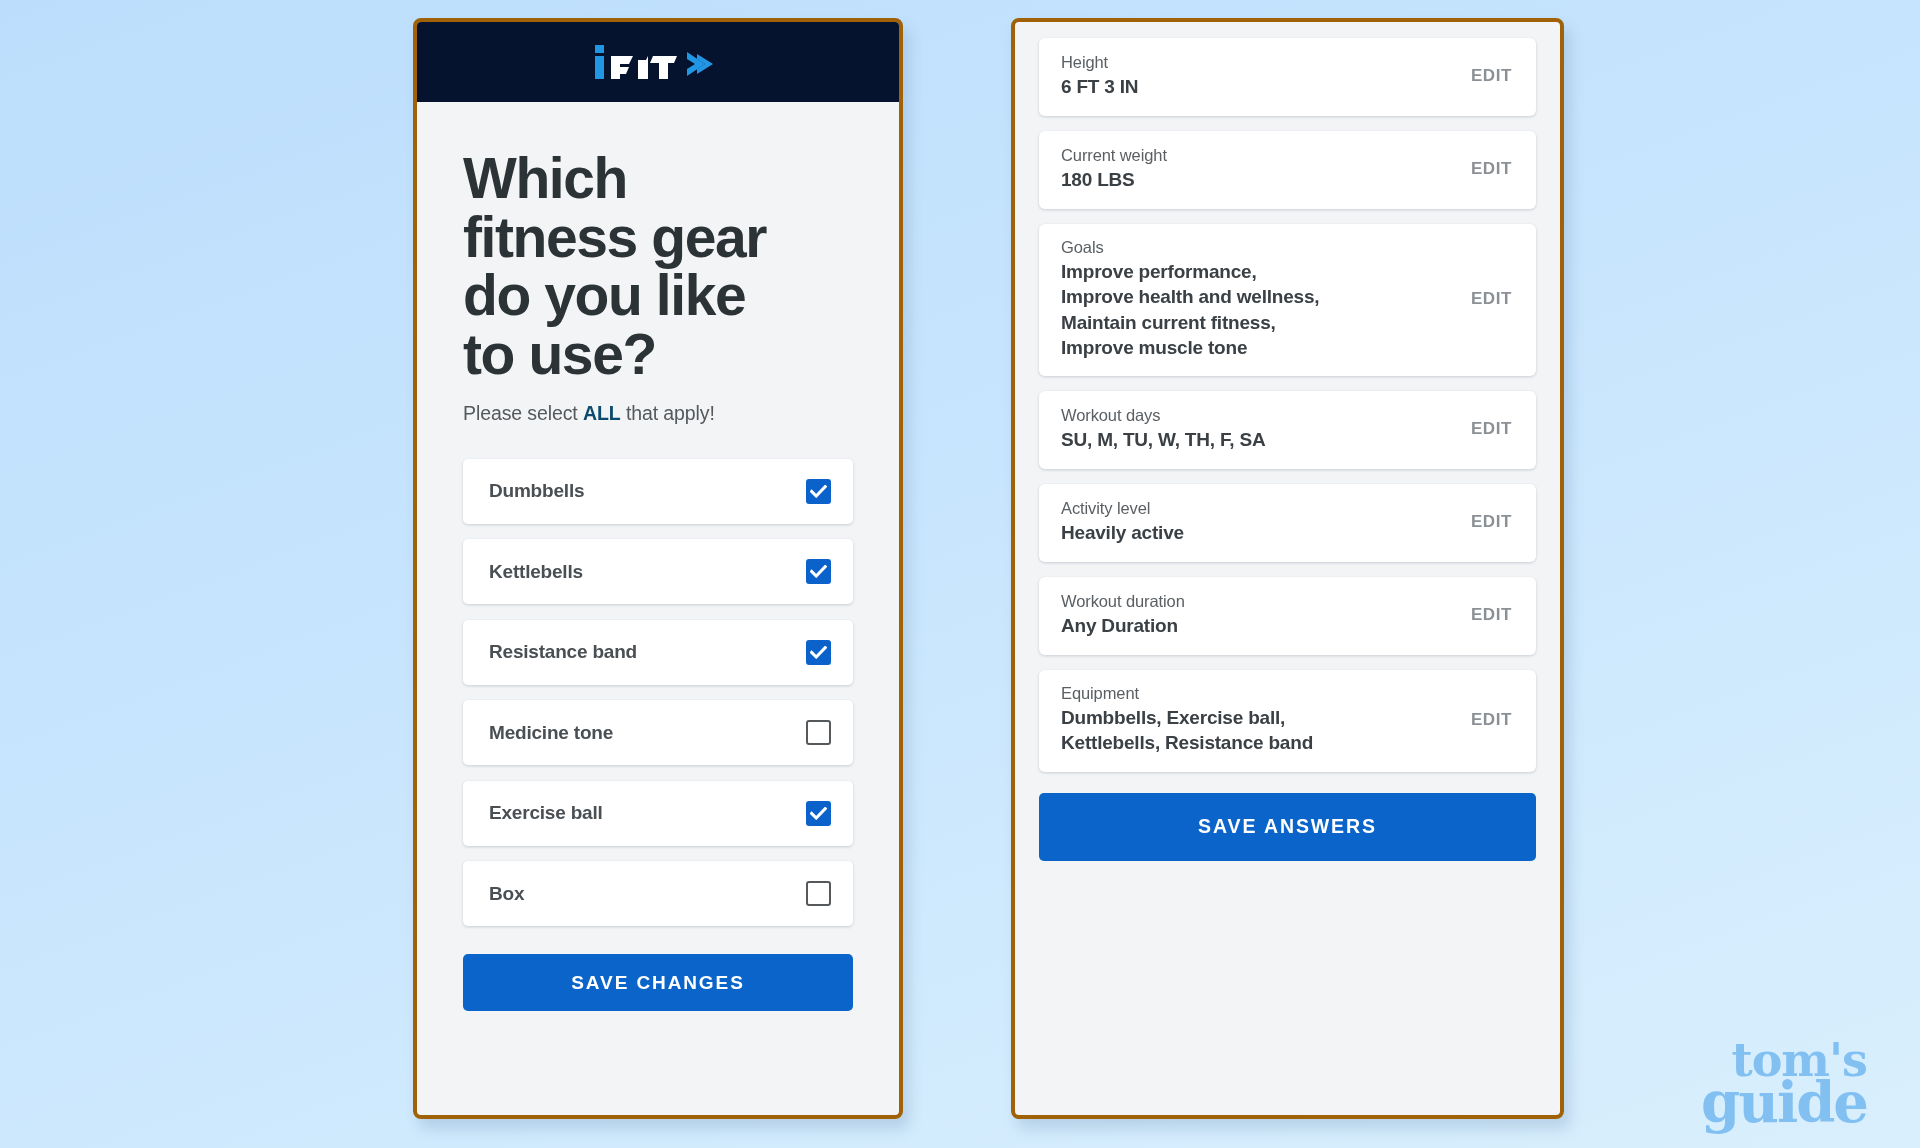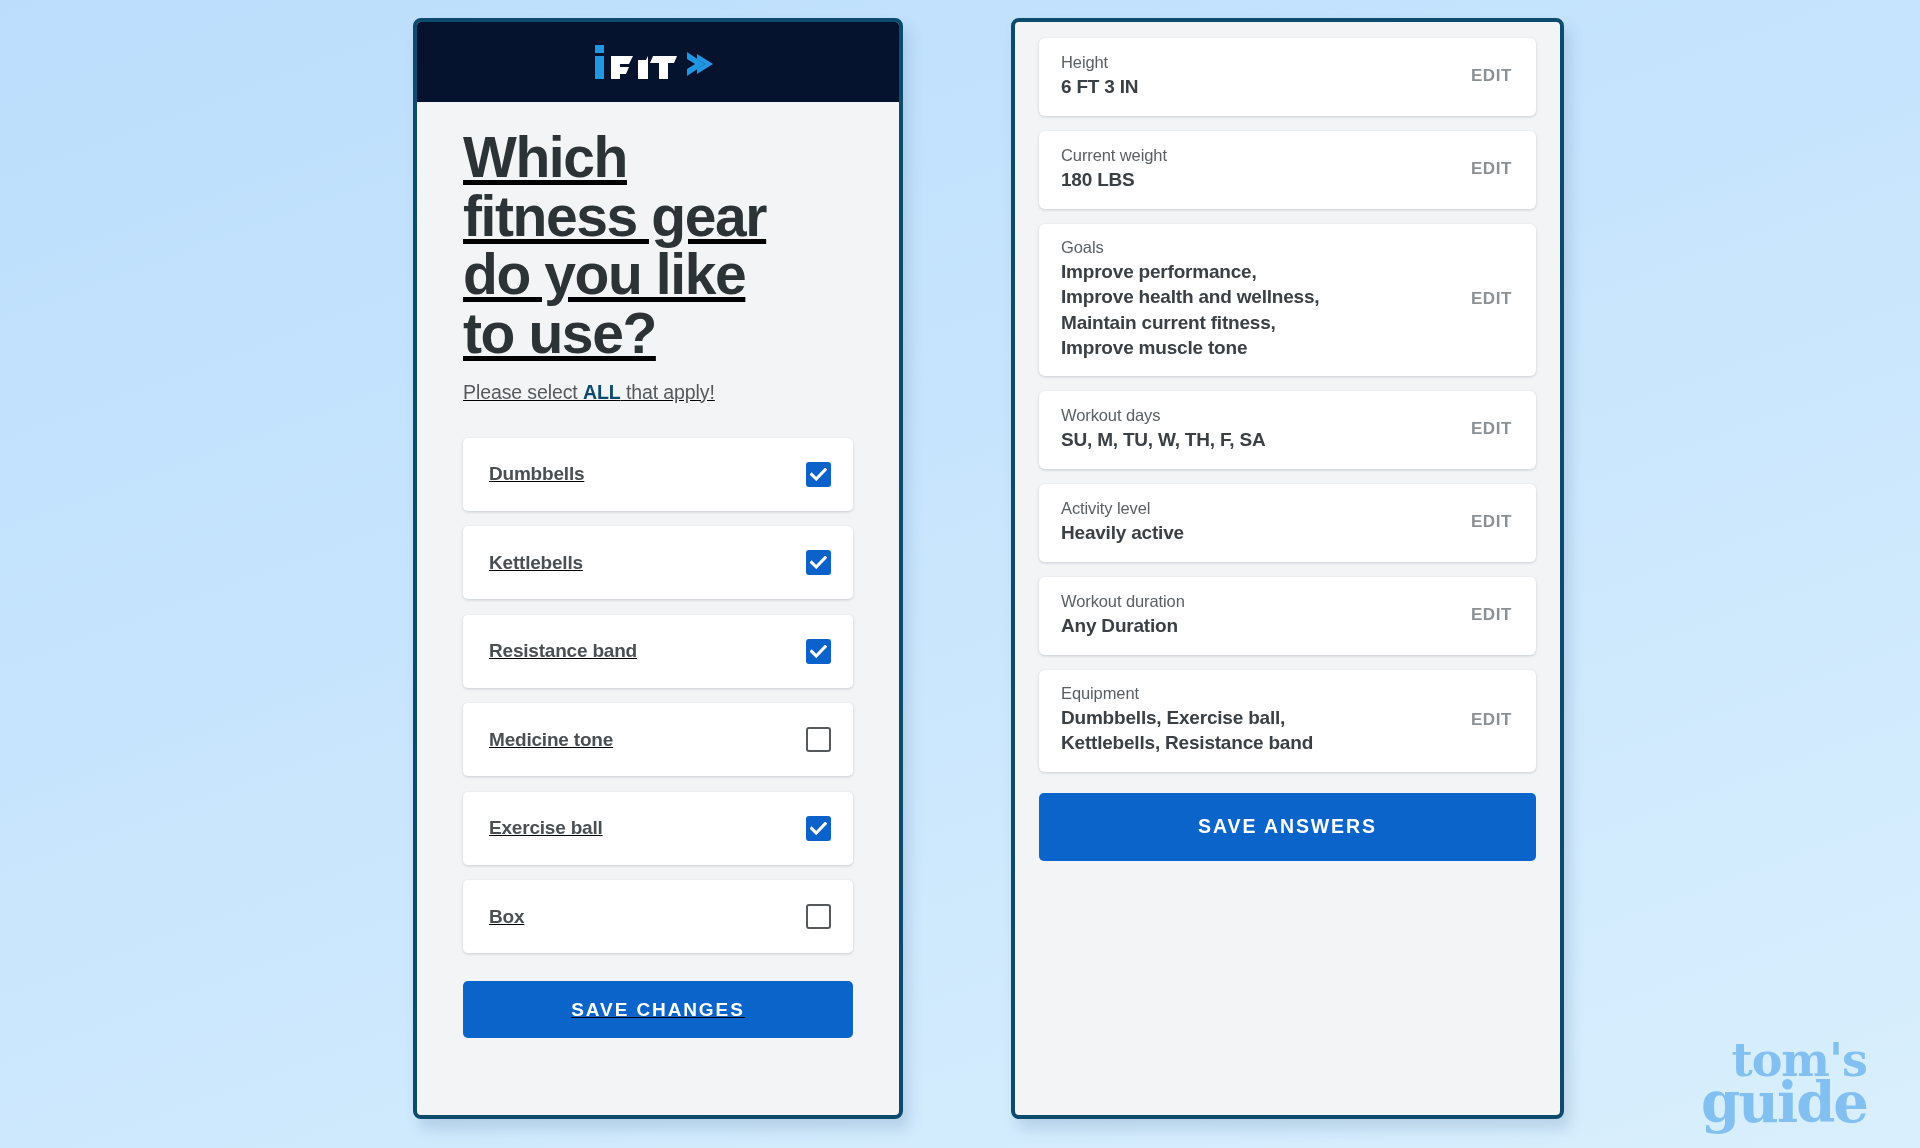--- a/index.html
+++ b/index.html
@@ -29,21 +29,21 @@
     color: #7cbdf2;
     opacity: 0.92;
     user-select: none;
   }
   .watermark .wm-l1 { font-size: 46px; display: block; letter-spacing: -1px; }
   .watermark .wm-l2 { font-size: 56px; display: block; letter-spacing: -2px; }
 
   
   .panel {
     position: absolute;
-    border: 4px solid #0c4a6e;
+    border: 4px solid #a16207;
     border-radius: 8px;
     background: #f2f4f6;
     box-shadow: 6px 10px 14px rgba(80,120,160,0.22);
     overflow: hidden;
   }
 
   
   .panel-left {
     left: 413px;
     top: 18px;
@@ -59,24 +59,23 @@
     flex: 0 0 80px;
     display: flex;
     align-items: center;
     justify-content: center;
   }
 
   .ifit-logo { display: flex; align-items: center; gap: 3px; height: 34px; }
 
   .quiz-body {
     flex: 1;
-    padding: 26px 46px 0 46px;
+    padding: 47px 46px 0 46px;
     display: flex;
     flex-direction: column;
-    text-decoration: underline;
   }
 
   .quiz-title {
     font-size: 57px;
     line-height: 1.03;
     font-weight: bold;
     color: #2c3336;
     letter-spacing: -1.4px;
     margin-bottom: 18px;
   }
@@ -87,21 +86,21 @@
     margin-bottom: 34px;
     letter-spacing: -0.1px;
   }
   .quiz-subtitle b { color: #0c4a6e; font-weight: bold; }
 
   .option-list { display: flex; flex-direction: column; gap: 15.5px; }
 
   .option-row {
     background: #ffffff;
     border-radius: 5px;
-    height: 73px;
+    height: 65px;
     display: flex;
     align-items: center;
     justify-content: space-between;
     padding: 0 22px 0 26px;
     box-shadow: 0 1px 3px rgba(40,60,80,0.20);
     cursor: pointer;
   }
 
   .option-label {
     font-size: 19px;

